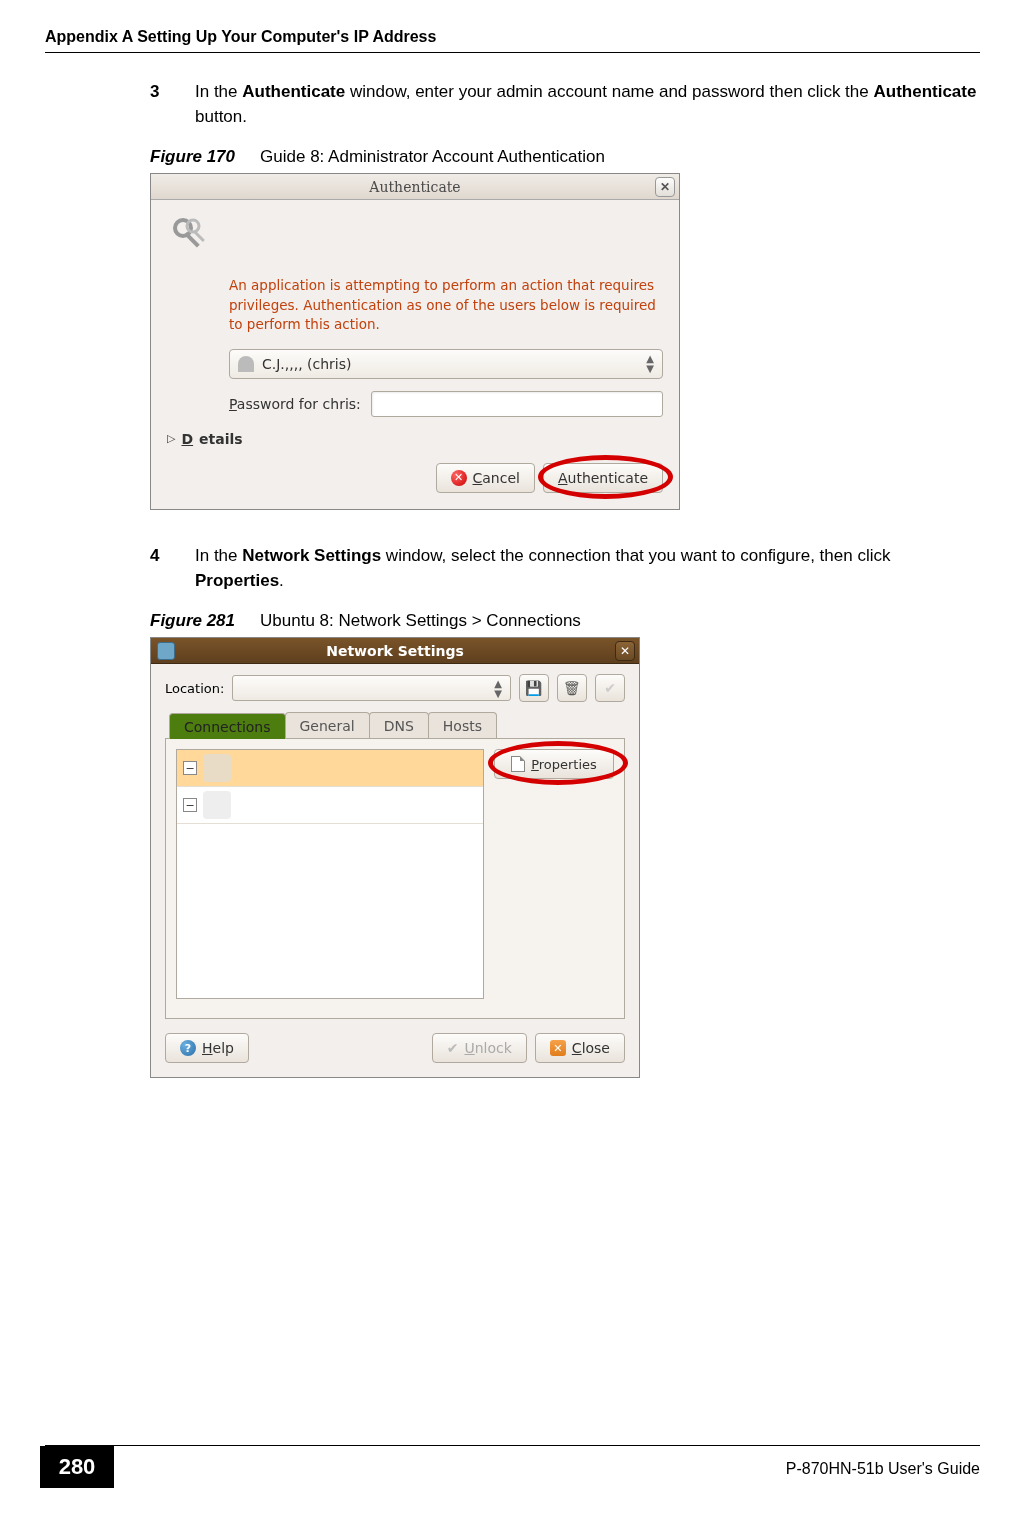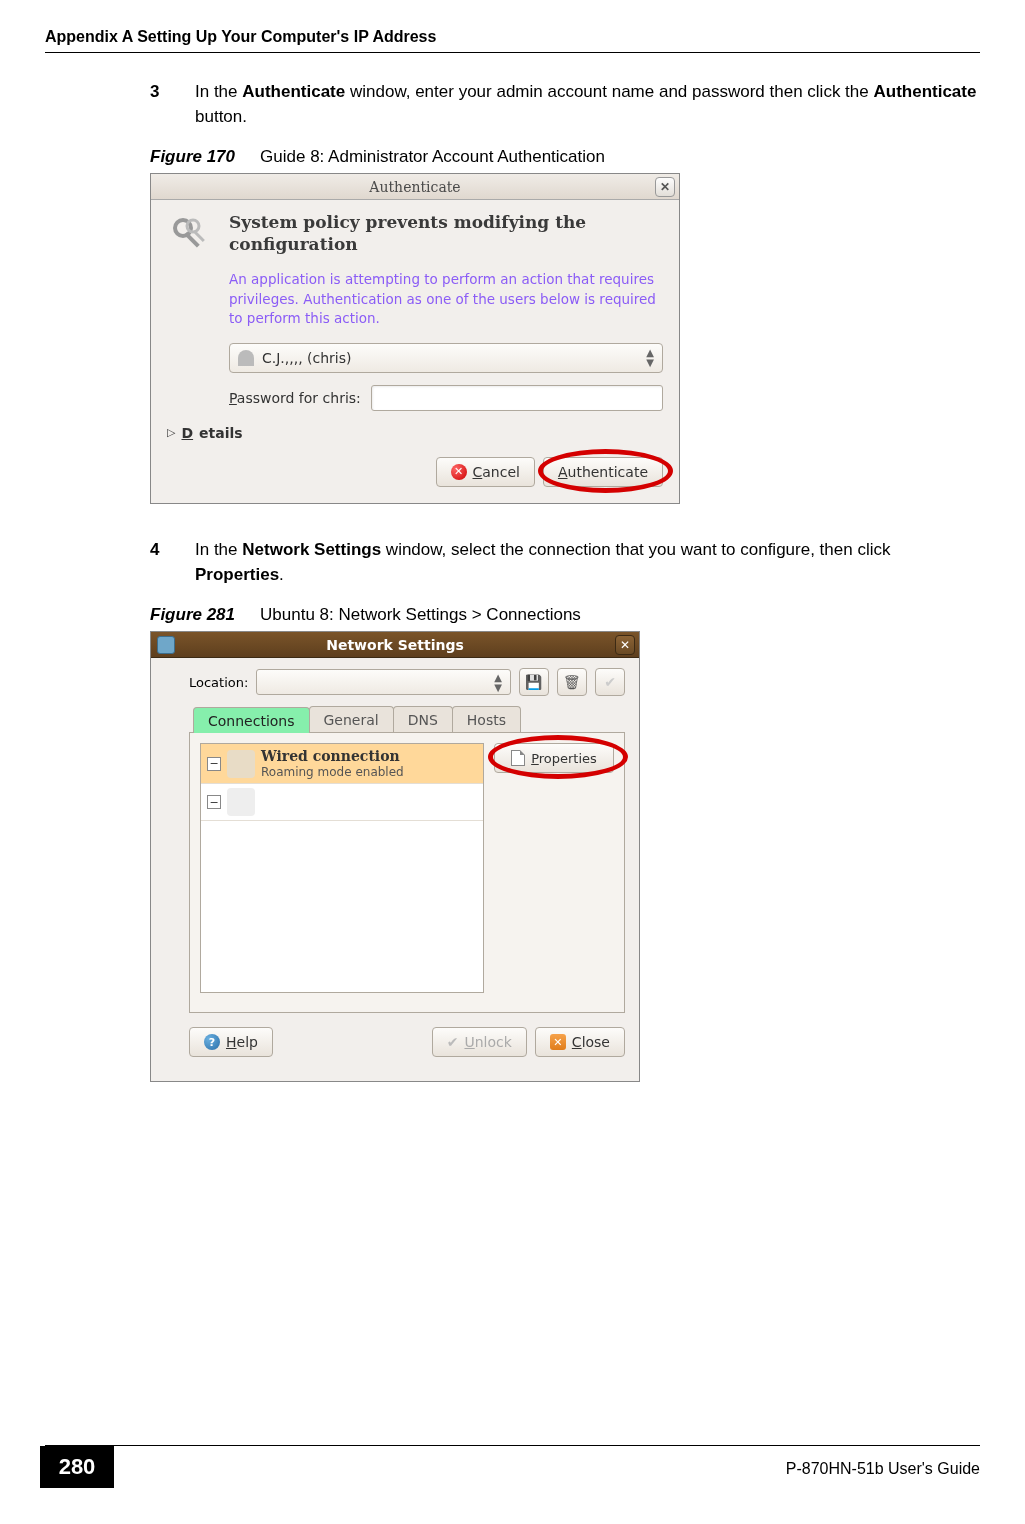--- a/index.html
+++ b/index.html
@@ -89,22 +89,22 @@
   }
   .key-icon svg { width: 48px; height: 48px; }
   .auth-heading {
     font-family: "DejaVu Serif", Georgia, serif;
     font-weight: bold;
     font-size: 17px;
     color: #3a3a3a;
     line-height: 1.25;
   }
   .auth-desc {
-    margin: 10px 0 14px 62px;
-    color: #8b5cf6;
+    margin: 16px 0 14px 62px;
+    color: #c2410c;
     font-size: 13.5px;
     line-height: 1.45;
   }
   .user-select {
     margin: 0 0 0 62px;
     height: 30px;
     border: 1px solid #b0a99e;
     border-radius: 4px;
     background: linear-gradient(#fdfcfa,#efeae3);
     display: flex; align-items: center;
@@ -203,21 +203,21 @@
   .net-titlebar .closebtn2 {
     position: absolute; right: 4px; top: 3px;
     width: 20px; height: 20px;
     border: 1px solid #3c2a14;
     border-radius: 4px;
     background: linear-gradient(#8b6335,#6a4a25);
     color: #fff;
     display: flex; align-items: center; justify-content: center;
     font-size: 12px; font-weight: bold;
   }
-  .net-body { padding: 10px 14px 24px 14px; margin-left: 24px; }
+  .net-body { padding: 10px 14px 14px 14px; }
   .loc-row { display: flex; align-items: center; gap: 8px; margin-bottom: 10px; }
   .loc-combo {
     flex: 1; height: 26px;
     border: 1px solid #b0a99e; border-radius: 3px;
     background: linear-gradient(#fdfcfa,#efeae3);
     position: relative;
   }
   .loc-combo .arrows {
     position: absolute; right: 8px; top: 3px;
     font-size: 10px; color: #666; line-height: 10px;
@@ -239,21 +239,21 @@
   .tab {
     padding: 5px 14px 4px 14px;
     border: 1px solid #b0a99e;
     border-bottom: none;
     background: #e9e3db;
     color: #555;
     margin-right: -1px;
     border-radius: 4px 4px 0 0;
   }
   .tab.active {
-    background: #86efac;
+    background: #4d7c0f;
     color: #222;
     position: relative;
     top: 1px;
   }
   .tabpage {
     border: 1px solid #b0a99e;
     border-top: none;
     padding: 10px;
     height: 280px;
     background: #f6f3ef;
@@ -389,21 +389,20 @@
     <div class="dlg-body">
       <div class="auth-top">
         <div class="key-icon">
           <svg viewBox="0 0 48 48">
             <circle cx="16" cy="16" r="8" fill="none" stroke="#999" stroke-width="4"></circle>
             <rect x="20" y="20" width="18" height="4" fill="#999" transform="rotate(45 20 20)"></rect>
             <circle cx="26" cy="14" r="6" fill="none" stroke="#bbb" stroke-width="3"></circle>
             <rect x="28" y="18" width="14" height="3" fill="#bbb" transform="rotate(45 28 18)"></rect>
           </svg>
         </div>
-        <div class="auth-heading">System policy prevents modifying the configuration</div>
       </div>
       <div class="auth-desc">An application is attempting to perform an action that requires privileges. Authentication as one of the users below is required to perform this action.</div>
       <div class="user-select">
         <div class="usericon"></div>
         <span>C.J.,,,, (chris)</span>
         <div class="arrows">▲<br>▼</div>
       </div>
       <div class="pw-row">
         <span><span class="underline">P</span><span>assword for chris:</span></span>
         <div class="pw-input"></div>
@@ -466,24 +465,20 @@
         <div class="tab">DNS</div>
         <div class="tab">Hosts</div>
       </div>
 
       <div class="tabpage">
         <div class="conn-panel">
           <div class="conn-list">
             <div class="conn-item sel">
               <div class="chk">−</div>
               <div class="conn-icon"></div>
-              <div class="conn-text">
-                <div class="t1">Wired connection</div>
-                <div class="t2">Roaming mode enabled</div>
-              </div>
             </div>
             <div class="conn-item">
               <div class="chk">−</div>
               <div class="conn-icon phone"></div>
             </div>
           </div>
           <div class="side-btns">
             <div class="prop-btn">
               <div class="picon"></div>
               <span><span style="text-decoration:underline">P</span>roperties</span>

